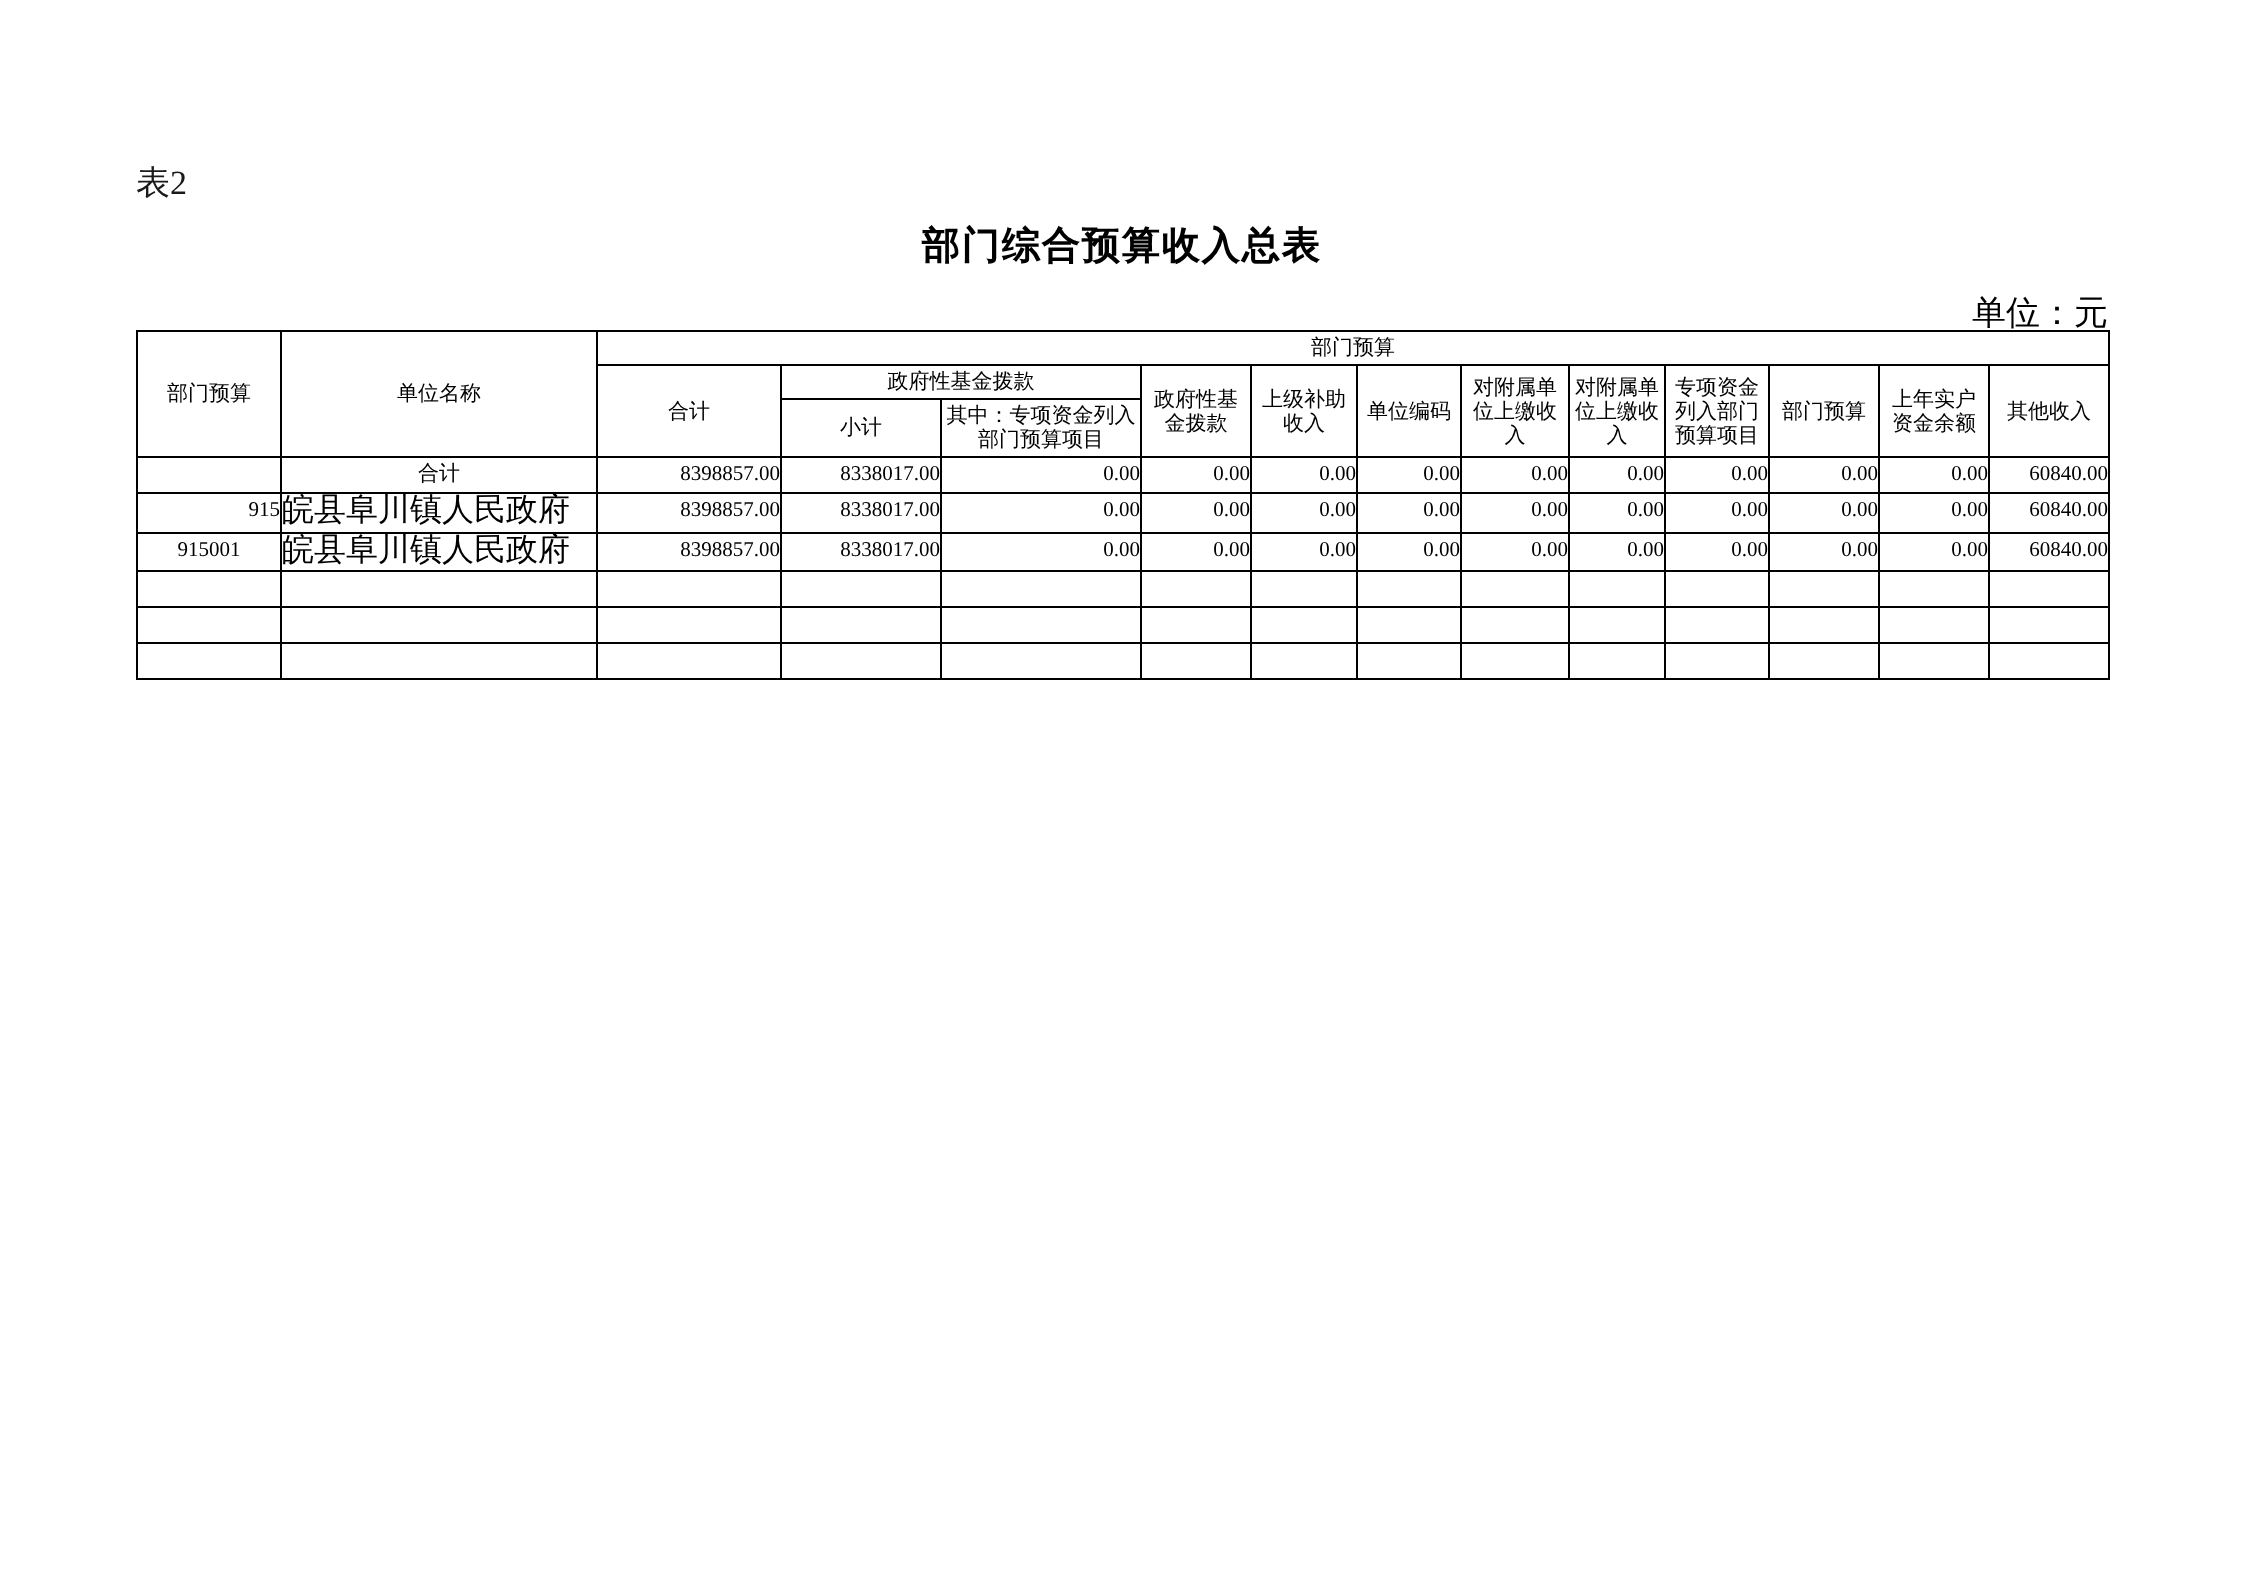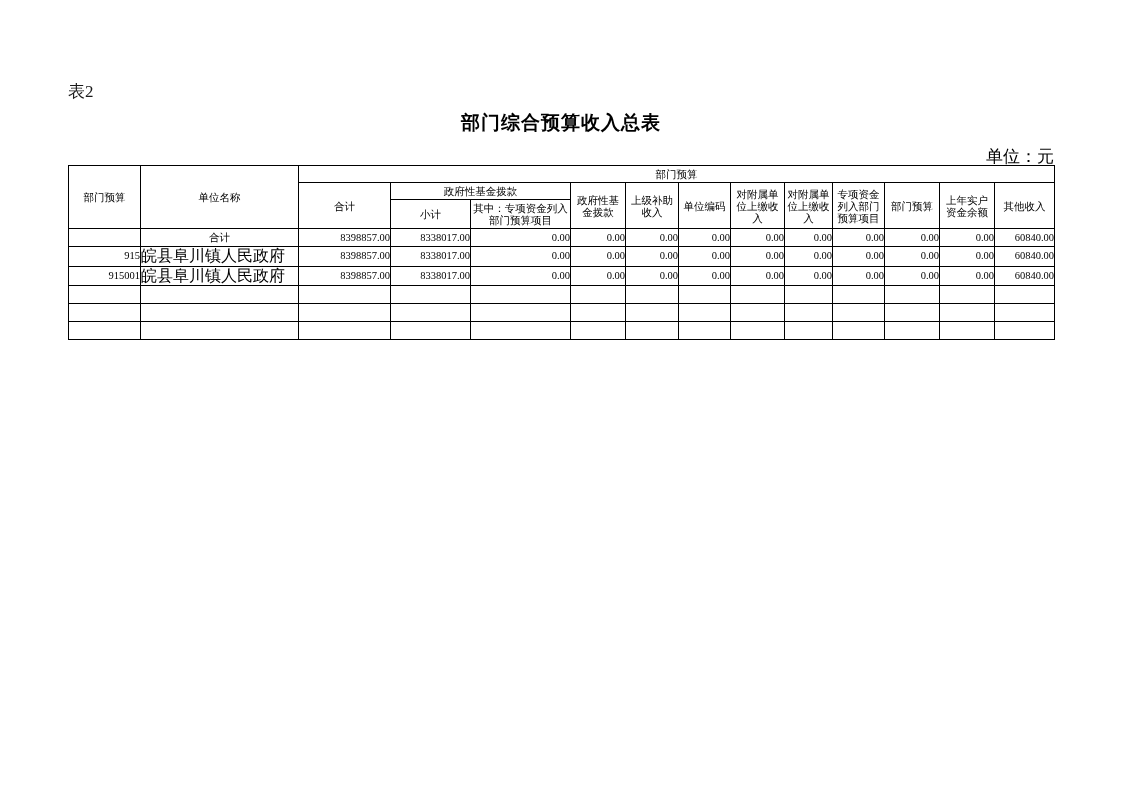--- a/index.html
+++ b/index.html
@@ -94,21 +94,21 @@
     font-size: 16px;
     height: 17px;
   }
   .cell-code {
     text-align: right;
     padding-left: 4px;
     font-size: 10.5px;
     height: 17px;
   }
   .cell-code-indent {
-    text-align: right;
+    text-align: center;
     padding-left: 18px;
     font-size: 10.5px;
     height: 17px;
   }
   .empty-row td {
     height: 17px;
   }
   .vert-pad {
     padding: 3px 1px;
   }

